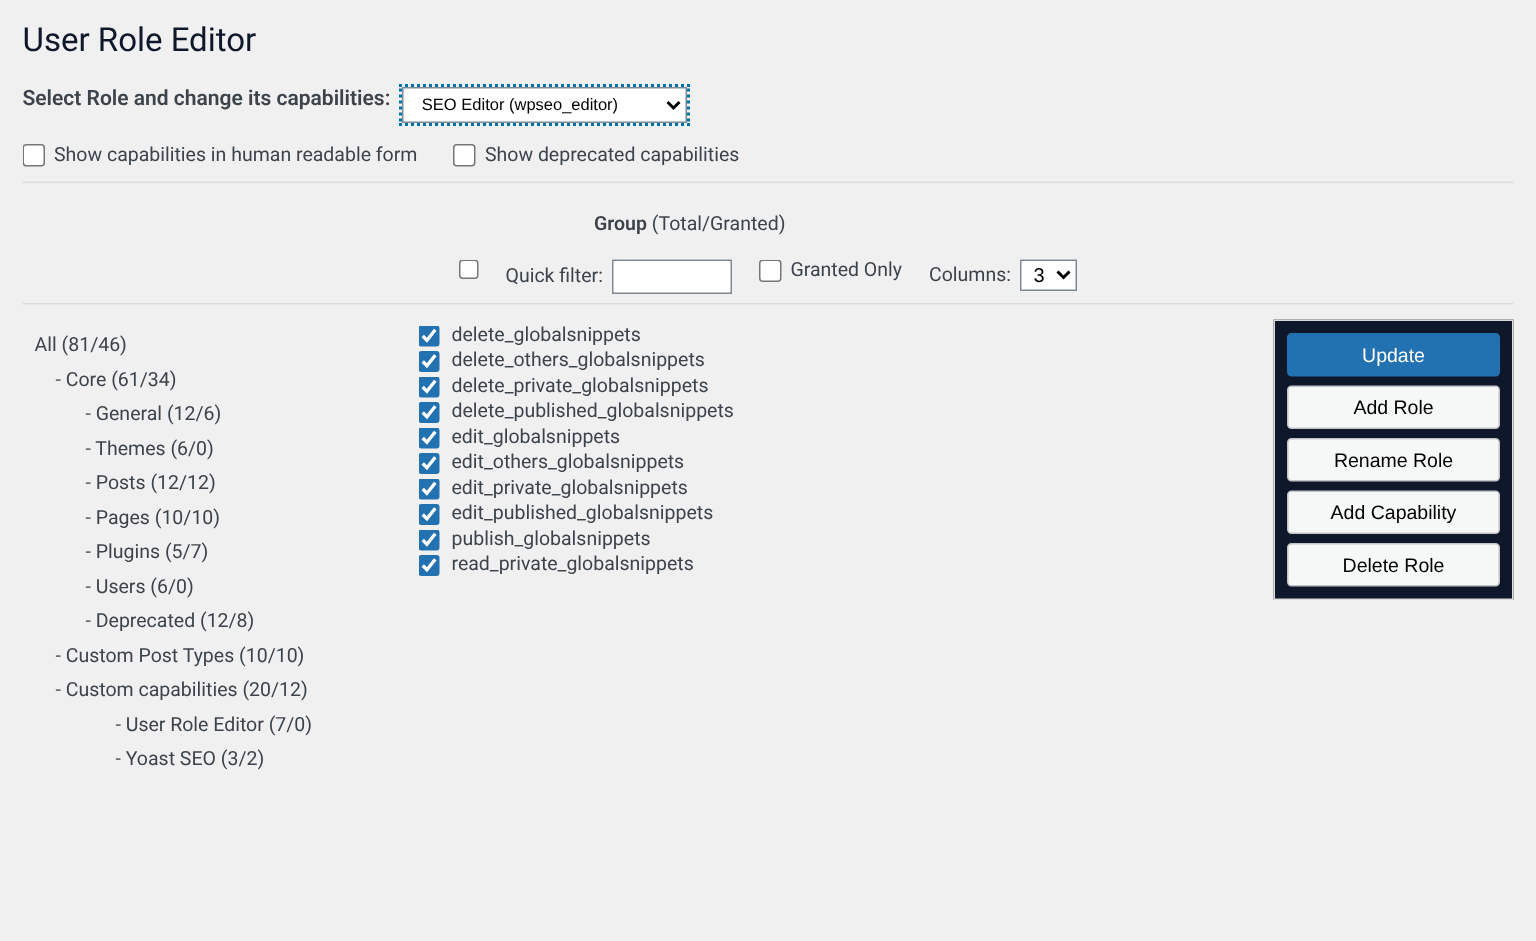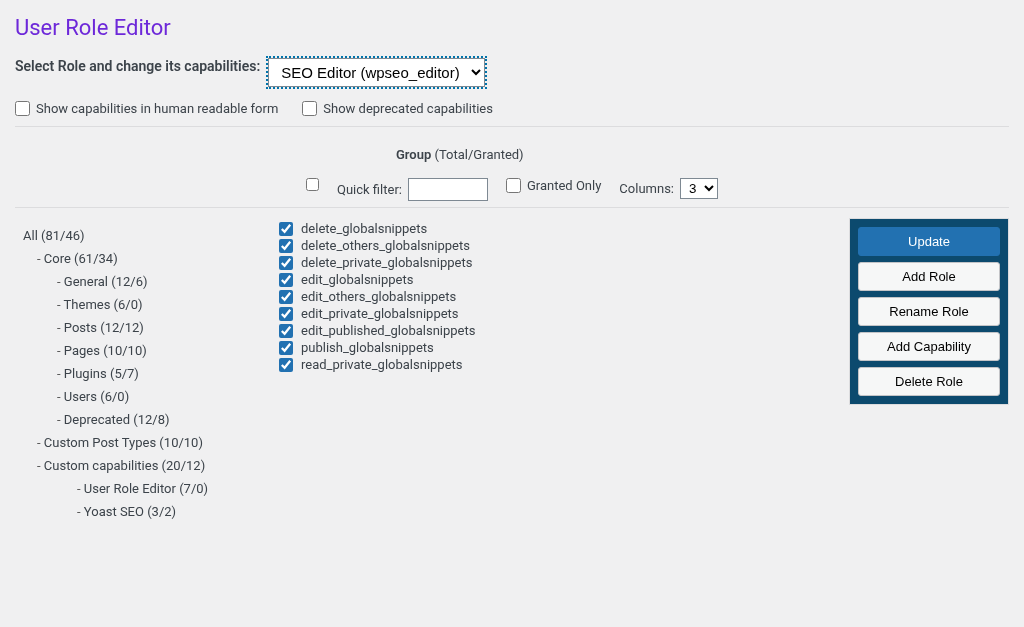--- a/index.html
+++ b/index.html
@@ -1,20 +1,20 @@
 <!DOCTYPE html>
 <html><head>
   <meta charset="utf-8">
   <style>
     * { box-sizing: border-box; margin: 0; padding: 0; }
     body { font-family: -apple-system, BlinkMacSystemFont, "Segoe UI", Roboto, sans-serif; font-size: 13px; color: #3c434a; background: #f0f0f1; padding: 15px; }
-    .page-title { font-size: 22px; font-weight: 400; color: #6d28d9; margin-bottom: 18px; }
+    .page-title { font-size: 22px; font-weight: 400; color: #0f172a; margin-bottom: 18px; }
     .role-select-row { display: flex; align-items: flex-start; gap: 8px; margin-bottom: 14px; }
     .role-select-label { font-weight: 600; font-size: 14px; }
-    .role-select { padding: 4px 8px; border: 1px solid #7e8993; background: #fff; font-size: 15px; min-width: 190px; outline: 2px dotted #0073aa; outline-offset: 0; }
+    .role-select { padding: 4px 8px; border: 1px solid #7e8993; background: #fff; font-size: 11px; min-width: 190px; outline: 2px dotted #0073aa; outline-offset: 0; }
     .options-row { display: flex; align-items: center; gap: 24px; margin-bottom: 10px; padding-bottom: 10px; border-bottom: 1px solid #dcdcde; }
     .chk-label { display: inline-flex; align-items: center; gap: 6px; font-size: 13px; }
     .chk-label input[type=checkbox] { width: 15px; height: 15px; }
     .filter-row { display: flex; align-items: center; border-bottom: 1px solid #dcdcde; flex-direction: column; }
     .group-header { width: 240px; padding: 10px 4px; font-size: 13px; }
     .group-header b { font-weight: 600; }
     .filter-controls { flex: 1; display: flex; align-items: flex-start; gap: 18px; padding: 6px 4px; }
     .filter-controls input[type=text] { padding: 3px 6px; border: 1px solid #7e8993; width: 80px; }
     .columns-select { padding: 1px 4px; border: 1px solid #7e8993; background: #fff; }
     .main-layout { display: flex; gap: 10px; margin-top: 6px; }
@@ -24,21 +24,21 @@
     .tree .l1 { padding-left: 20px; }
     .tree .l2 { padding-left: 40px; }
     .tree .l3 { padding-left: 60px; }
     .tree li.active { background: #d5d5d5; }
     .bullet::before { content: "- "; color: #555; }
     .content { flex: 1; padding: 6px 2px; }
     .caps-list { list-style: none; }
     .caps-list li { padding: 1px 12px; display: flex; align-items: center; gap: 8px; }
     .caps-list input[type=checkbox] { width: 14px; height: 14px; accent-color: #2271b1; }
     .caps-list input[type=checkbox]:checked { background: #2271b1; }
-    .action-panel { width: 160px; border: 1px solid #dcdcde; background: #0c4a6e; padding: 8px; display: flex; flex-direction: column; gap: 6px; align-self: flex-start; margin-top: 4px; }
+    .action-panel { width: 160px; border: 1px solid #dcdcde; background: #0f172a; padding: 8px; display: flex; flex-direction: column; gap: 6px; align-self: flex-start; margin-top: 4px; }
     .btn { padding: 6px 10px; border: 1px solid #c3c4c7; background: #f6f7f7; border-radius: 3px; cursor: pointer; font-size: 13px; text-align: center; }
     .btn-primary { background: #2271b1; color: #fff; border-color: #2271b1; }
   </style>
 </head>
 <body>
 
 <h1 class="page-title">User Role Editor</h1>
 
 <div class="role-select-row">
   <label class="role-select-label">Select Role and change its capabilities:</label>
@@ -110,20 +110,24 @@
         <li>
           <input type="checkbox" checked="" style="">
           <span>delete_others_globalsnippets</span>
         </li>
         <li>
           <input type="checkbox" checked="" style="">
           <span>delete_private_globalsnippets</span>
         </li>
         <li>
           <input type="checkbox" checked="" style="">
+          <span>delete_published_globalsnippets</span>
+        </li>
+        <li>
+          <input type="checkbox" checked="" style="">
           <span>edit_globalsnippets</span>
         </li>
         <li>
           <input type="checkbox" checked="" style="">
           <span>edit_others_globalsnippets</span>
         </li>
         <li>
           <input type="checkbox" checked="" style="">
           <span>edit_private_globalsnippets</span>
         </li>

